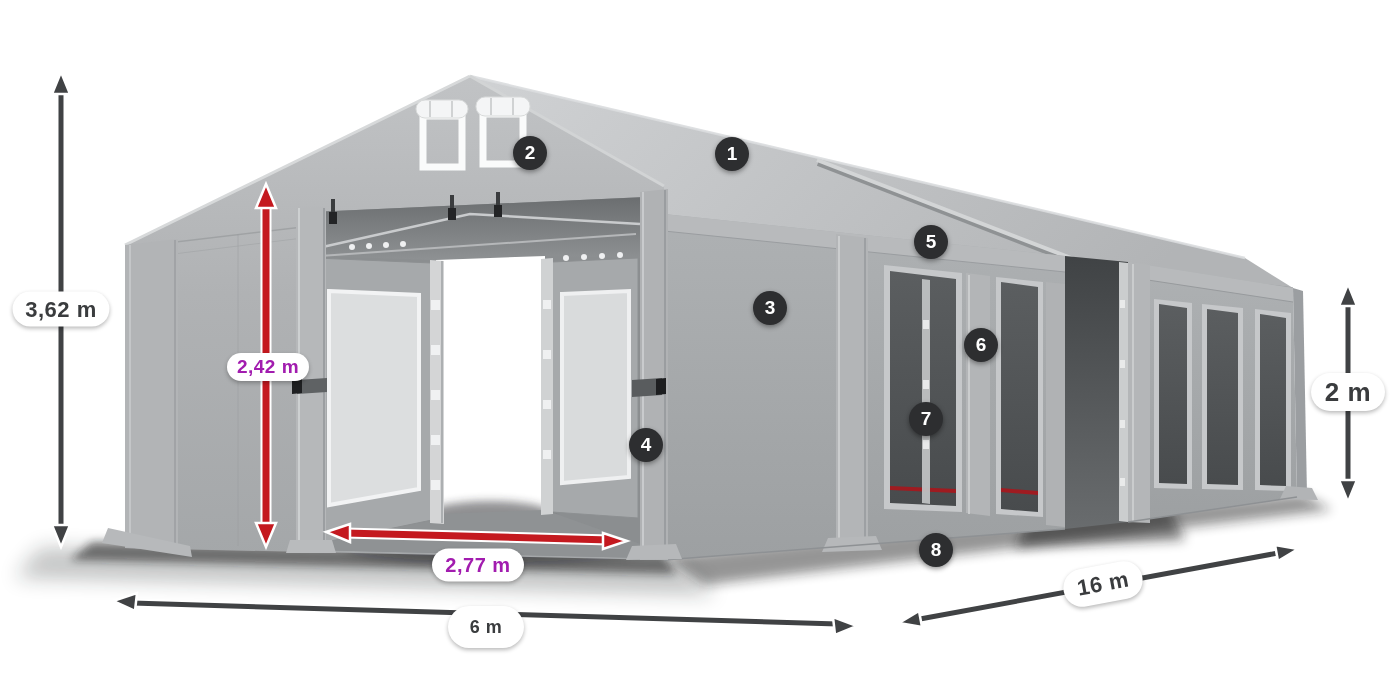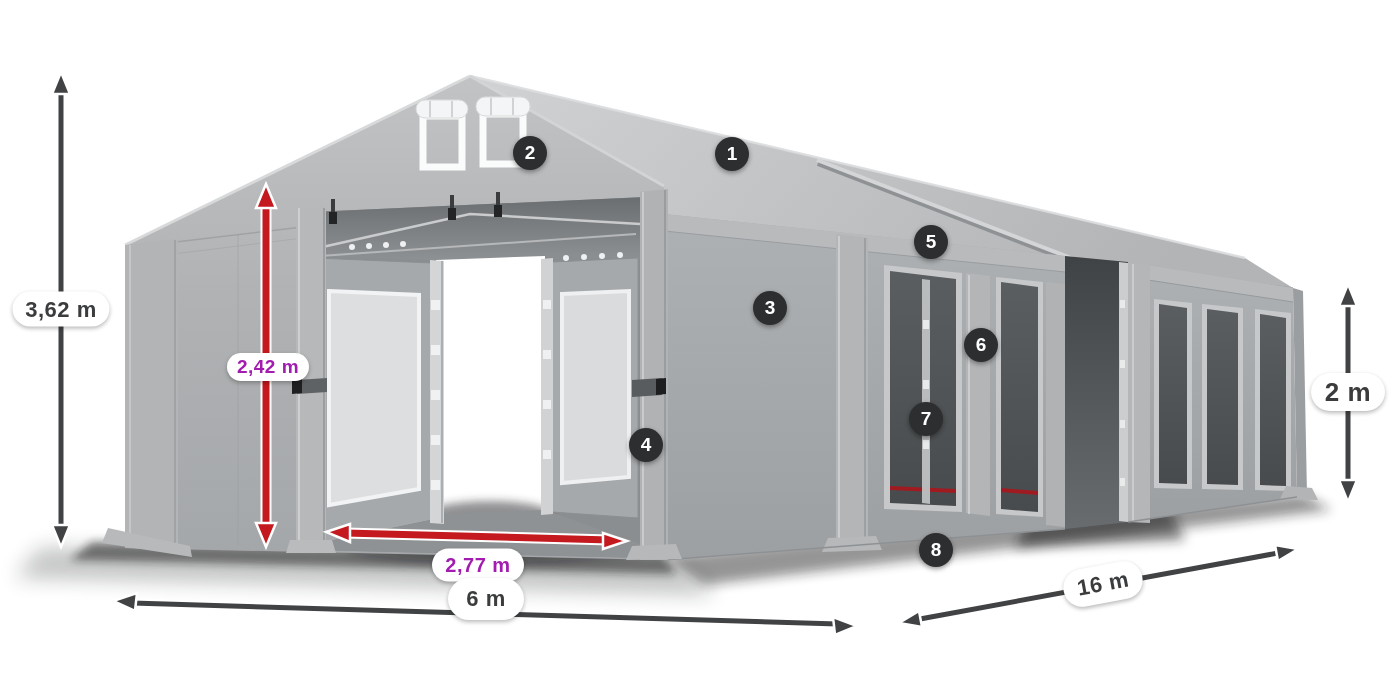--- a/index.html
+++ b/index.html
@@ -289,21 +289,21 @@
     </g>
   </g>
 </svg>
 
 <div class="pill" style="left:61px;top:309px;width:97px;height:35px;font-size:22px;">3,62 m</div>
 
 <div class="pill red" style="left:268px;top:367px;width:82px;height:28px;font-size:19px;">2,42 m</div>
 
 <div class="pill red" style="left:478px;top:565px;width:92px;height:33px;font-size:20px;">2,77 m</div>
 
-<div class="pill" style="left:486px;top:599px;width:76px;height:42px;font-size:22px;">6 m</div>
+<div class="pill" style="left:486px;top:627px;width:76px;height:42px;font-size:18px;">6 m</div>
 
 <div class="pill rot" style="left:1103px;top:584px;width:80px;height:38px;font-size:22px;">16 m</div>
 
 <div class="pill" style="left:1348px;top:392px;width:74px;height:38px;font-size:26px;">2 m</div>
 
 <div class="badge" style="left:732px;top:154px;">1</div>
 <div class="badge" style="left:530px;top:153px;">2</div>
 <div class="badge" style="left:770px;top:308px;">3</div>
 <div class="badge" style="left:646px;top:445px;">4</div>
 <div class="badge" style="left:931px;top:242px;">5</div>

